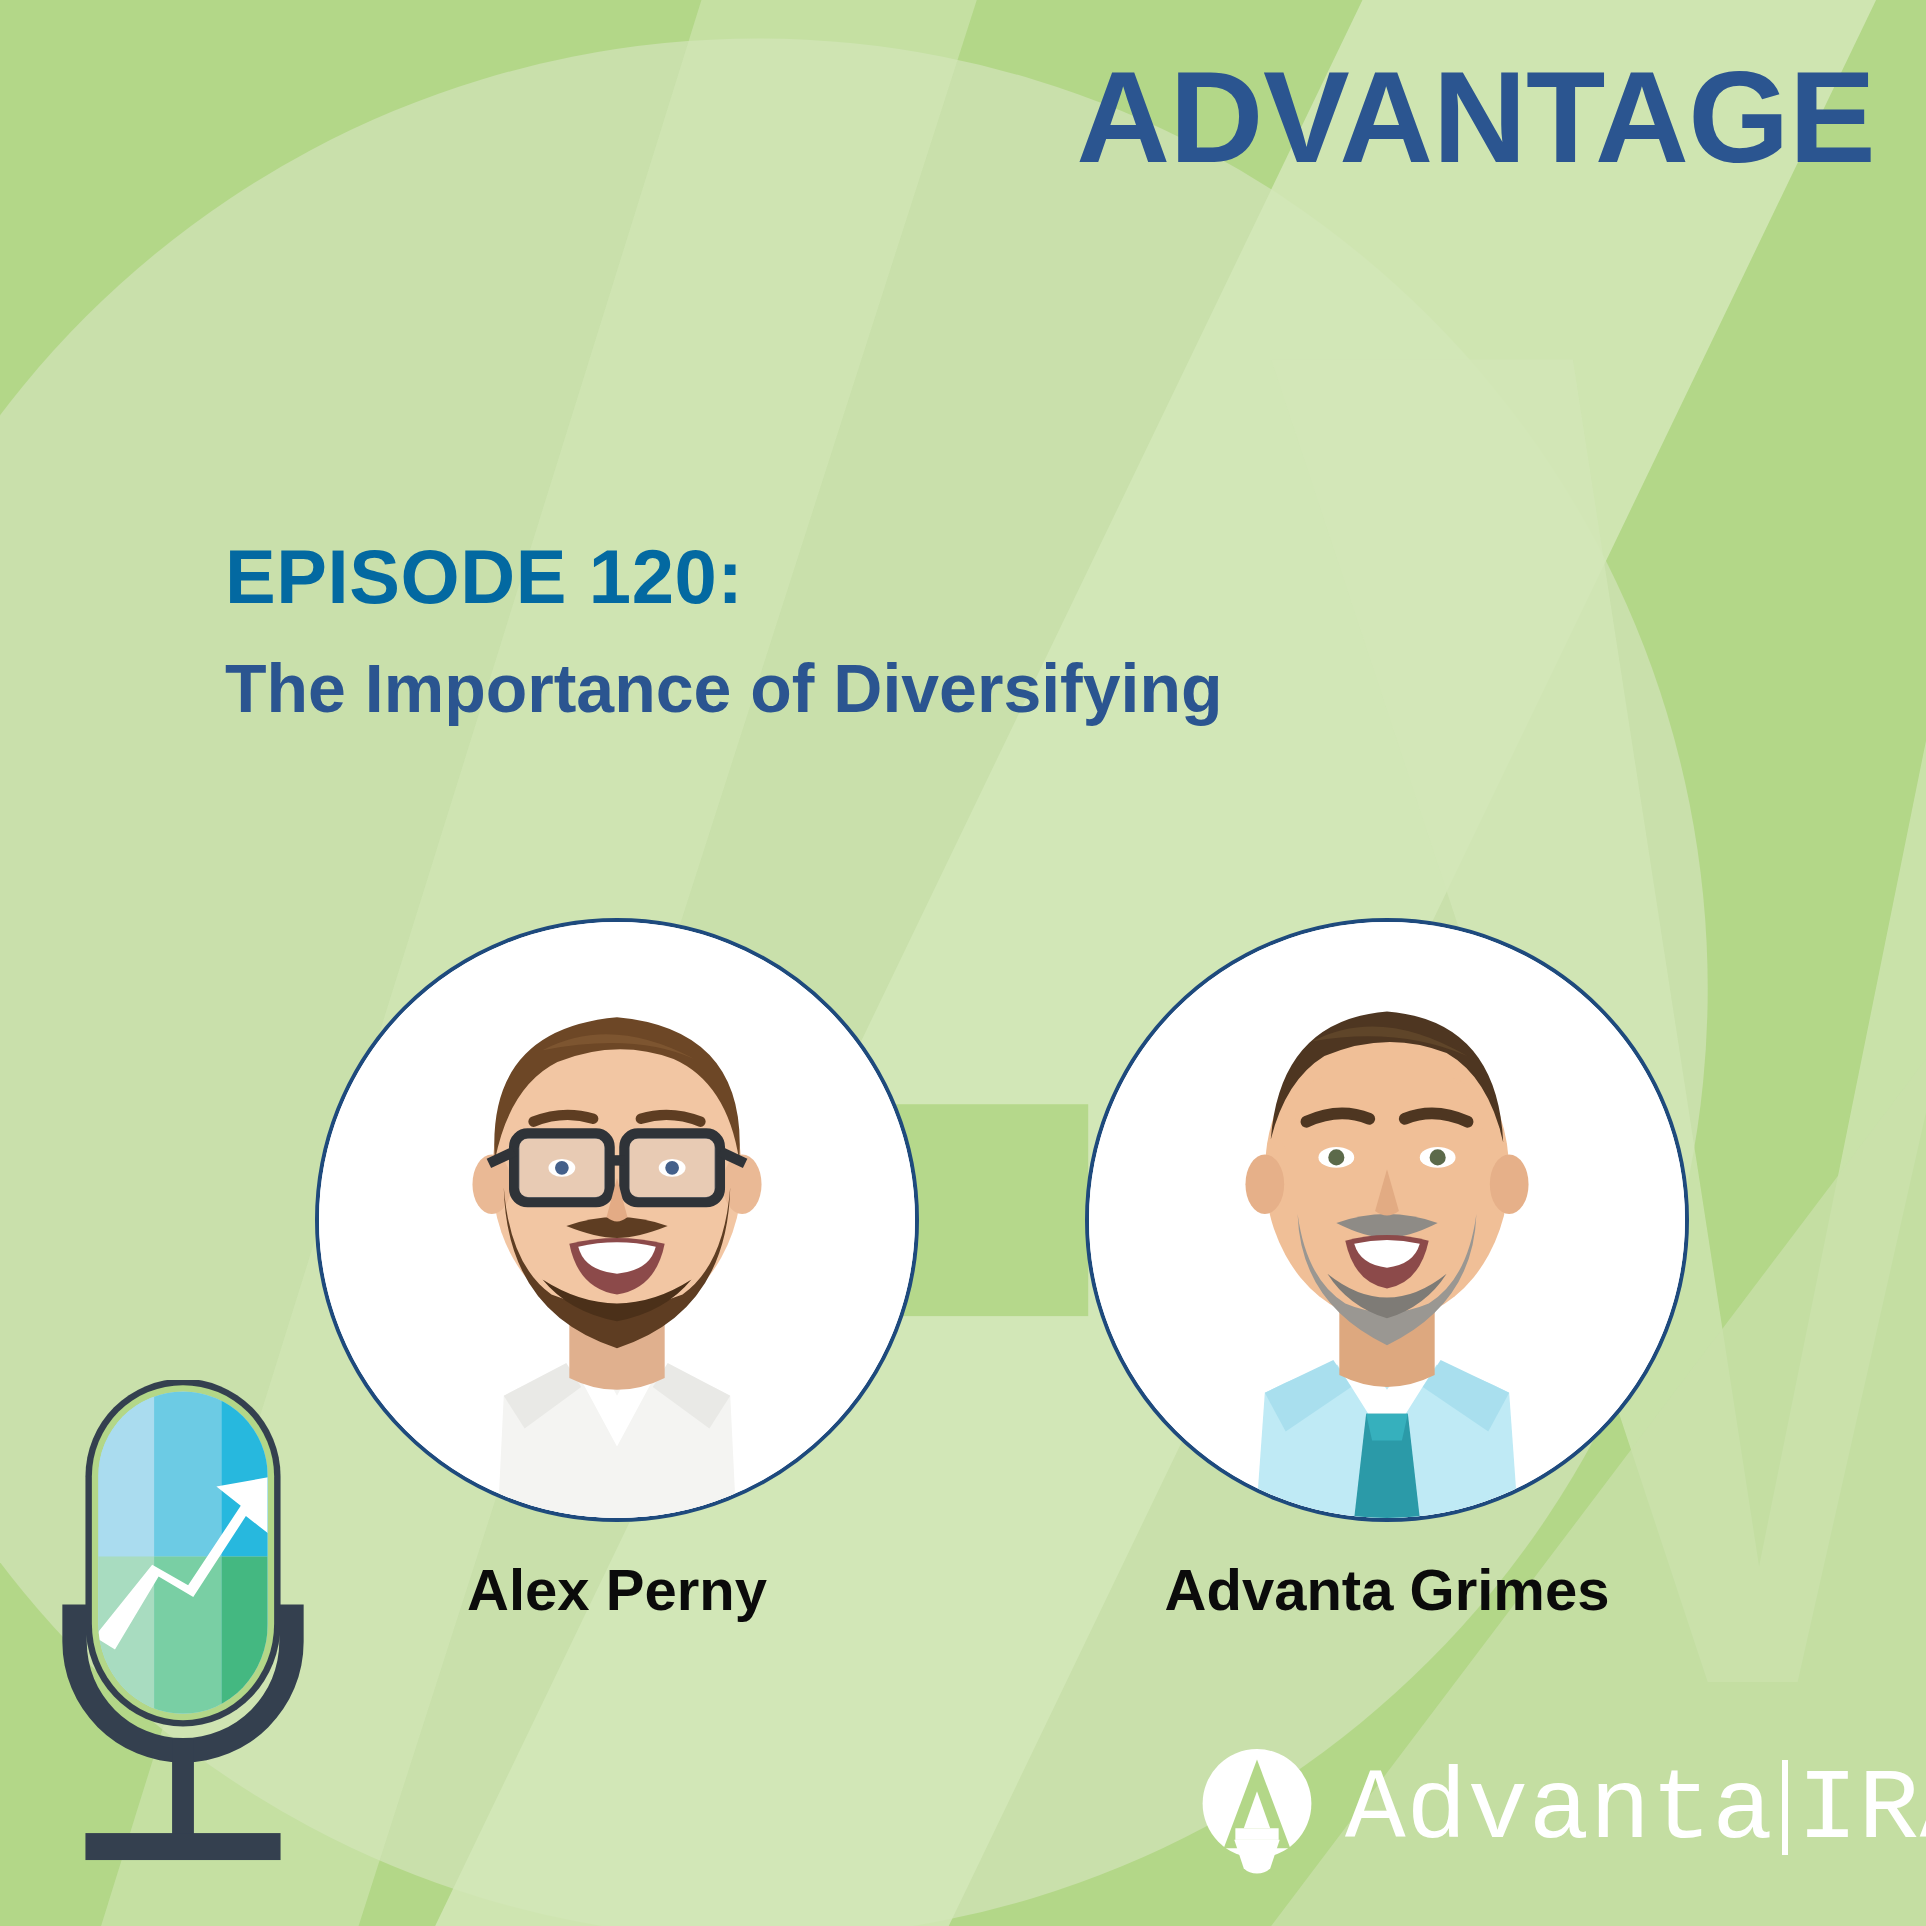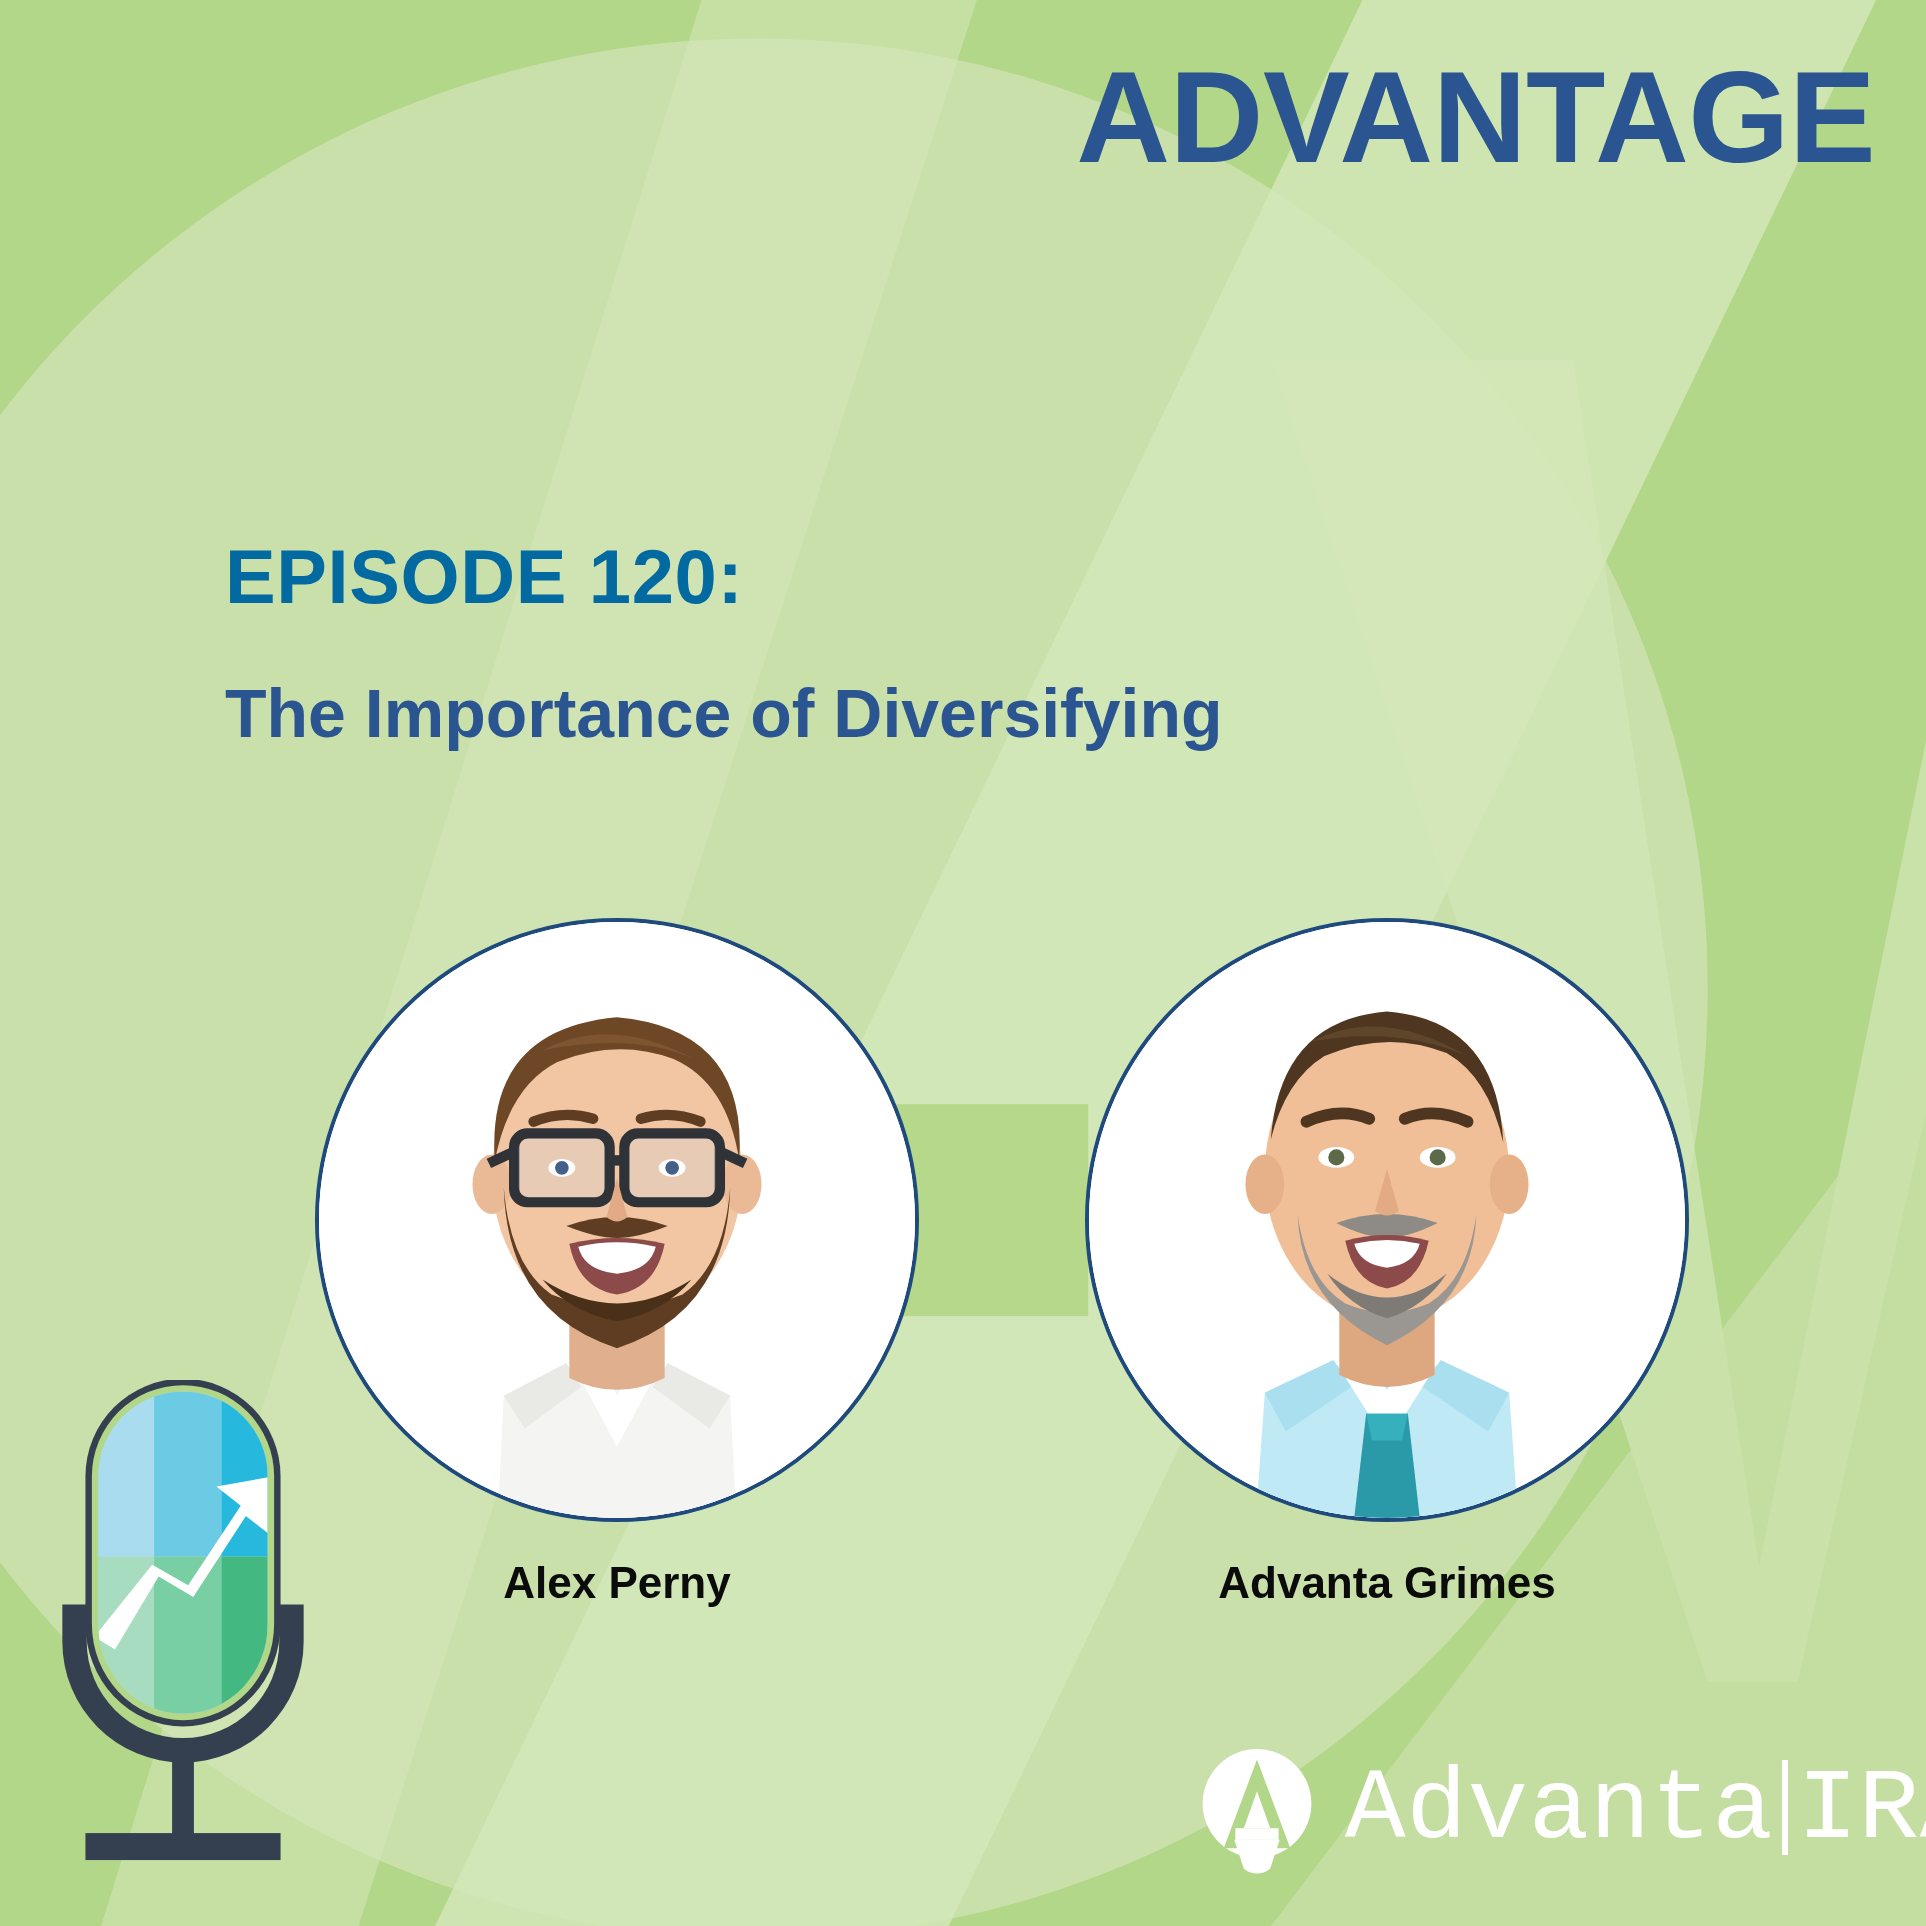--- a/index.html
+++ b/index.html
@@ -42,21 +42,21 @@
   }
   #episode-title{
     position:absolute;
     left:225px; top:648px;
     width:1509px;
     color:#2b5590;
     font-weight:bold;
     font-size:68px;
     line-height:1.18;
   }
-  #episode-title .el{display:block;white-space:nowrap;margin-top:25px;}
+  #episode-title .el{display:block;white-space:nowrap;}
 
   
   .headshot{
     position:absolute;
     width:604px;height:604px;
     border-radius:50%;
     background:#ffffff;
     border:4.5px solid #1e4a7d;
     box-sizing:border-box;
     overflow:hidden;
@@ -64,21 +64,21 @@
   #headshot-alex{left:315px; top:918px;}
   #headshot-patrick{left:1085px; top:918px;}
   .portrait-svg{position:absolute;left:0;top:0;width:100%;height:100%;}
 
   .host-name{
     position:absolute;
     width:604px;
     text-align:center;
     color:#0b0b0b;
     font-weight:bold;
-    font-size:44px;
+    font-size:58px;
     line-height:1;
   }
   #name-alex{left:315px; top:1561px;}
   #name-patrick{left:1085px; top:1561px;}
 
   
   #mic-logo{position:absolute;left:48px;top:1380px;width:270px;height:507px;}
   #mic-logo svg{display:block;width:100%;height:100%;}
 
   

